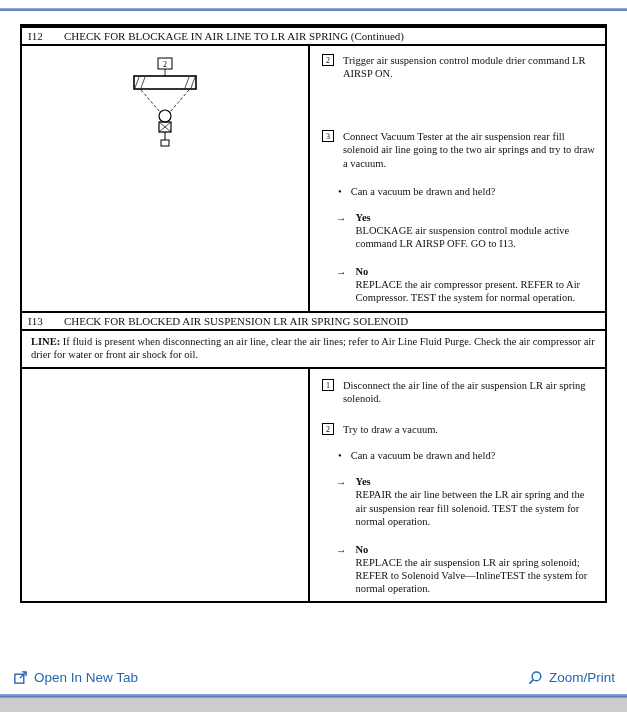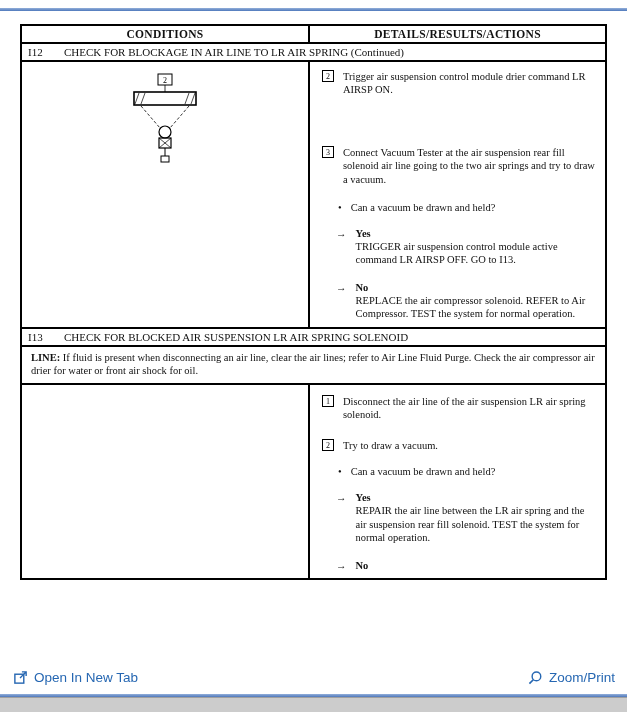--- a/index.html
+++ b/index.html
@@ -77,22 +77,20 @@
 <body>
 
 <div class="viewer">
   <div class="top-gap"></div>
   <div class="frame-line"></div>
 
   <div class="page">
     <div class="doc-table">
 
       <div class="trow">
-        <div class="cond head-cell">CONDITIONS</div>
-        <div class="det head-cell">DETAILS/RESULTS/ACTIONS</div>
       </div>
 
       <div class="trow section-row">
         <span class="sec-id">I12</span><span>CHECK FOR BLOCKAGE IN AIR LINE TO LR AIR SPRING (Continued)</span>
       </div>
 
       <div class="trow">
         <div class="cond">
           <div class="cond-inner">
             <svg width="150" height="96" viewBox="0 0 150 96">
@@ -126,28 +124,28 @@
               <span>Connect Vacuum Tester at the air suspension rear fill solenoid air line going to the two air springs and try to draw a vacuum.</span>
             </div>
             <div class="question i12-q">
               <span>•</span>
               <span>Can a vacuum be drawn and held?</span>
             </div>
             <div class="result i12-yes">
               <span class="arrow-glyph">→</span>
               <span class="result-body">
                 <span class="result-label">Yes</span>
-                <span class="result-action">TRIGGER air suspension control module active command LR AIRSP OFF. GO to I13.</span>
+                <span class="result-action">BLOCKAGE air suspension control module active command LR AIRSP OFF. GO to I13.</span>
               </span>
             </div>
             <div class="result i12-no">
               <span class="arrow-glyph">→</span>
               <span class="result-body">
                 <span class="result-label">No</span>
-                <span class="result-action">REPLACE the air compressor solenoid. REFER to Air Compressor. TEST the system for normal operation.</span>
+                <span class="result-action">REPLACE the air compressor present. REFER to Air Compressor. TEST the system for normal operation.</span>
               </span>
             </div>
           </div>
         </div>
       </div>
 
       <div class="trow section-row">
         <span class="sec-id">I13</span><span>CHECK FOR BLOCKED AIR SUSPENSION LR AIR SPRING SOLENOID</span>
       </div>
 
@@ -176,20 +174,21 @@
               <span class="arrow-glyph">→</span>
               <span class="result-body">
                 <span class="result-label">Yes</span>
                 <span class="result-action">REPAIR the air line between the LR air spring and the air suspension rear fill solenoid. TEST the system for normal operation.</span>
               </span>
             </div>
             <div class="result i13-no">
               <span class="arrow-glyph">→</span>
               <span class="result-body">
                 <span class="result-label">No</span>
+                <span class="result-action">REPLACE the air suspension LR air spring solenoid; REFER to Solenoid Valve—InlineTEST the system for normal operation.</span>
               </span>
             </div>
           </div>
         </div>
       </div>
 
     </div>
   </div>
 
   <div class="toolbar">

